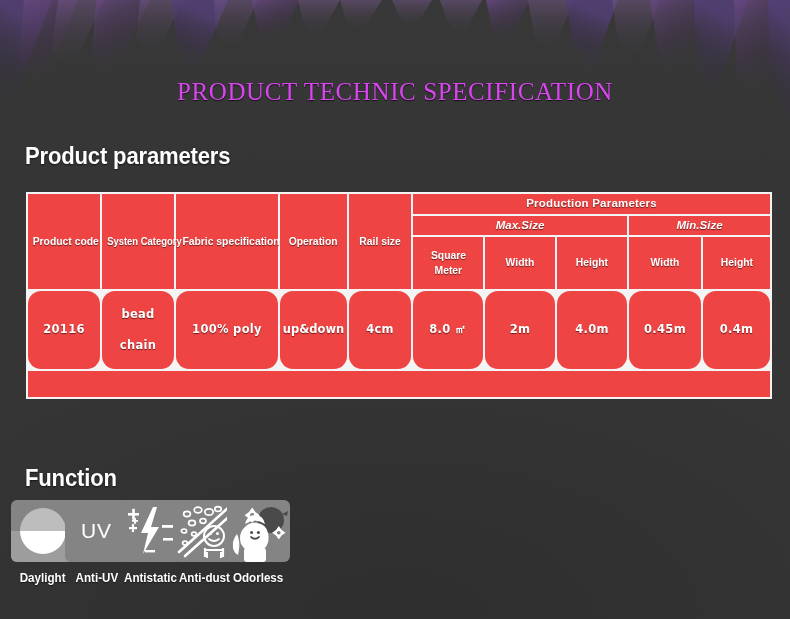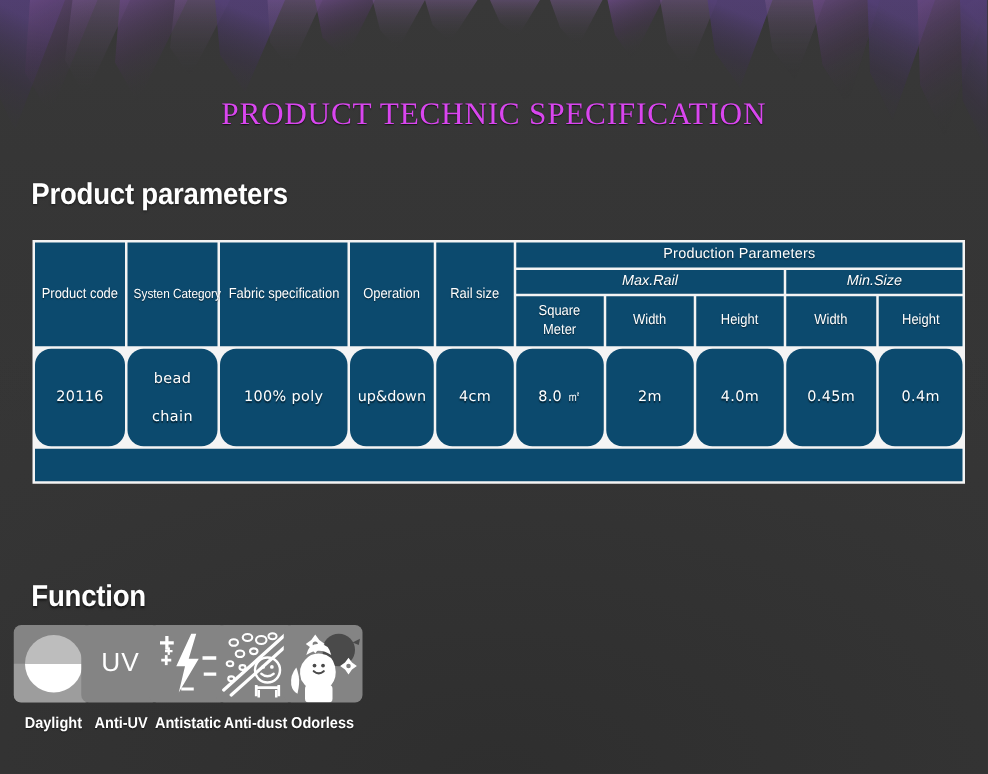--- a/index.html
+++ b/index.html
@@ -81,26 +81,26 @@
     width: 736px;
   }
   table.spec {
     width: 736px;
     border-collapse: separate;
     border-spacing: 2px;
     background: #f4f4f4;
     table-layout: fixed;
   }
   table.spec td {
-    background: #0c4a6e;
+    background: #ef4444;
     color: #ffffff;
     text-align: center;
     vertical-align: middle;
     font-size: 11.5px;
-    font-weight: normal;
+    font-weight: bold;
     line-height: 1.35;
     padding: 2px 1px;
     text-shadow: 0 1px 1px rgba(0,0,0,.55);
     margin-top: 20px;
   }
   td.hdr { font-weight: bold; transform: none; }
   td.hdr .lbl { display: inline-block; transform: scaleX(.9); transform-origin: center; white-space: nowrap; }
   td.hdr-sm .lbl { font-size: 10.5px; }
   td.group { font-size: 13px; }
   td.group .lbl { letter-spacing: .2px; }
@@ -264,28 +264,28 @@
           </td>
           <td class="hdr" rowspan="3">
             <span class="lbl">Rail size</span>
           </td>
           <td class="group" colspan="5">
             <span class="lbl">Production Parameters</span>
           </td>
         </tr>
         <tr>
           <td class="sub" colspan="3">
-            <span class="lbl">Max.Rail</span>
+            <span class="lbl">Max.Size</span>
           </td>
           <td class="sub" colspan="2">
             <span class="lbl">Min.Size</span>
           </td>
         </tr>
         <tr>
-          <td class="hdr" style="height:40px">
+          <td class="hdr" style="height:52px">
             <span class="lbl">Square</span><br>
             <span class="lbl">Meter</span>
           </td>
           <td class="hdr">
             <span class="lbl">Width</span>
           </td>
           <td class="hdr">
             <span class="lbl">Height</span>
           </td>
           <td class="hdr">

